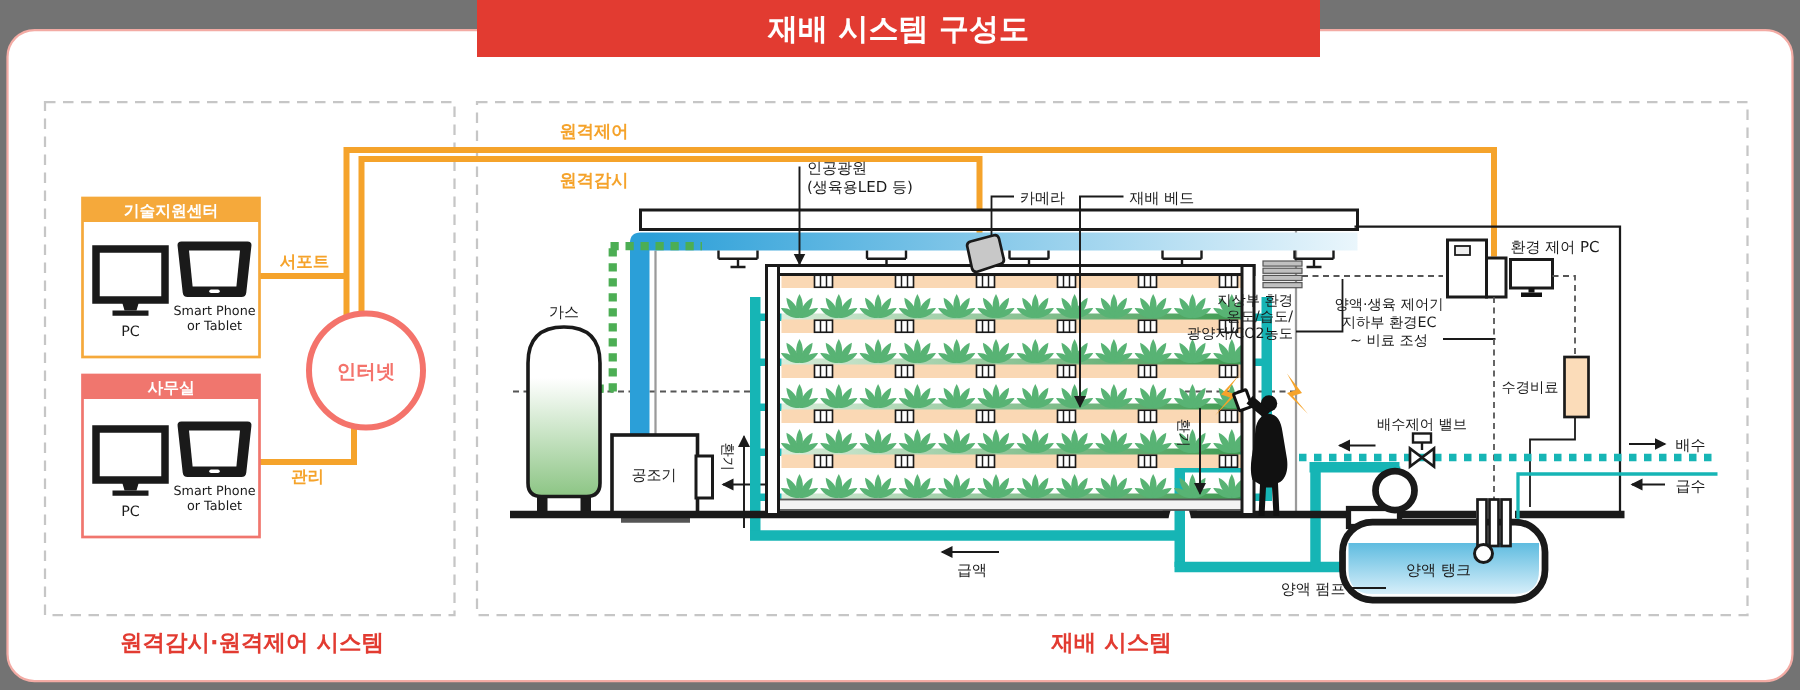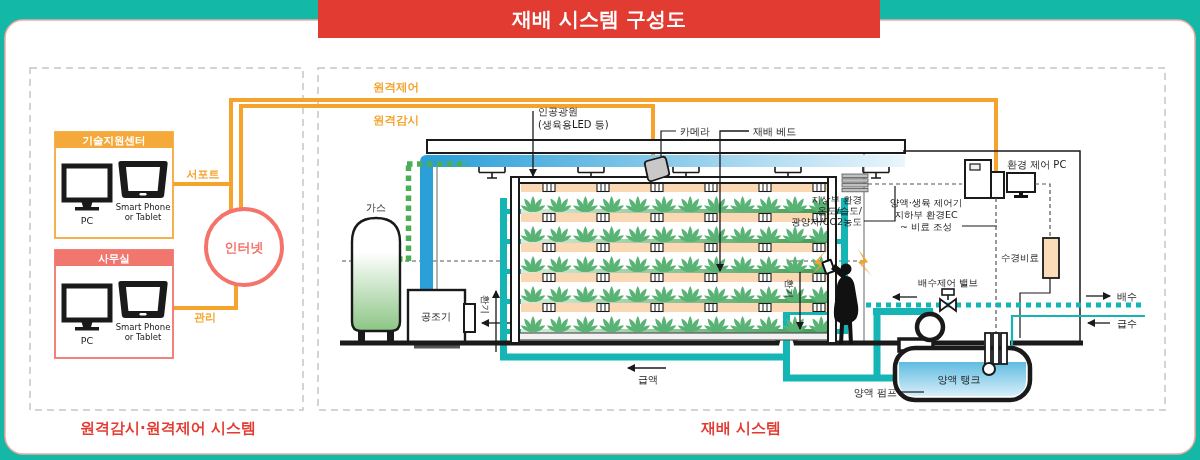--- a/index.html
+++ b/index.html
@@ -1,16 +1,16 @@
 <!DOCTYPE html>
 <html><head>
 <meta charset="utf-8">
 <style>
   html,body{margin:0;padding:0;background:#fff;}
-  .stage{position:relative;width:1200px;height:460px;background:#14b8a6;overflow:hidden;text-align:right;}
+  .stage{position:relative;width:1200px;height:460px;background:#737373;overflow:hidden;text-align:right;}
   svg text{font-family:"DejaVu Sans","Liberation Sans",sans-serif;fill:#1a1a1a;}
   .title-t{font-size:20px;font-weight:bold;fill:#ffffff;}
   .cap-t{font-size:15px;font-weight:bold;fill:#E23B31;}
   .hdr-t{font-size:10.5px;font-weight:bold;fill:#ffffff;}
   .or-t{font-size:11px;font-weight:bold;fill:#F5A32B;}
   .or-big{font-size:11.5px;font-weight:bold;fill:#F5A32B;}
   .coral-t{font-size:13px;font-weight:bold;fill:#F4736B;}
   .lbl{font-size:10px;}
   .lbl9{font-size:9.5px;}
   .lbl8{font-size:8.5px;}

